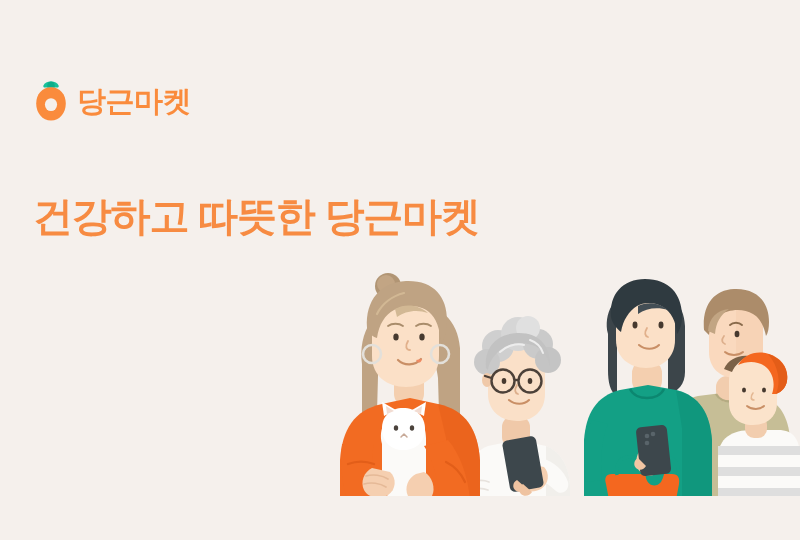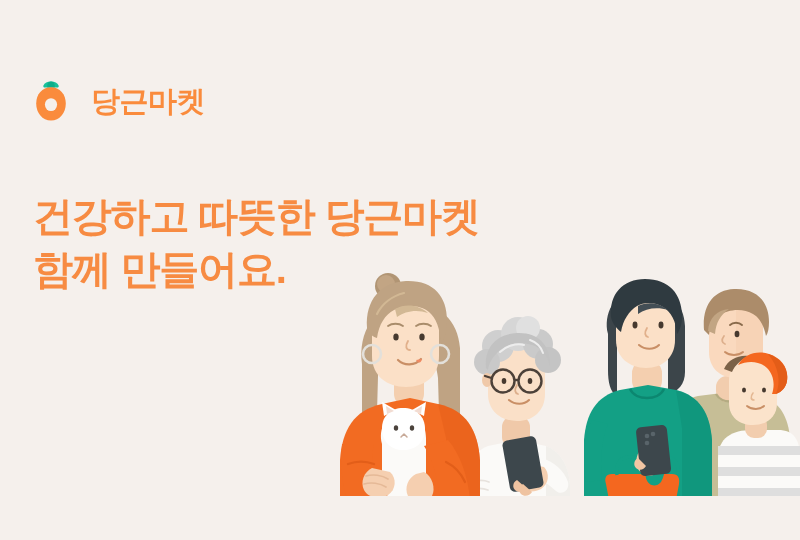--- a/index.html
+++ b/index.html
@@ -20,21 +20,21 @@
     overflow: hidden;
   }
 
   
   #brand-logo {
     position: absolute;
     left: 34px;
     top: 78px;
     display: flex;
     align-items: center;
-    gap: 23px;
+    gap: 9px;
     height: 46px;
   }
   #carrot-icon {
     width: 34px;
     height: 42px;
     display: block;
   }
   #brand-wordmark {
     font-size: 29px;
     font-weight: 700;
@@ -83,21 +83,20 @@
         <path d="M17 7.2 C8.2 7.2 2.2 14.2 2.2 23.6 C2.2 33.2 8.4 40.6 17 40.6 C25.6 40.6 31.8 33.2 31.8 23.6 C31.8 14.2 25.8 7.2 17 7.2 Z" fill="#FA8B3C"></path>
 
         <ellipse cx="17" cy="24.6" rx="6.1" ry="6.4" fill="#F5F0EC"></ellipse>
       </svg>
     </span>
     <span id="brand-wordmark">당근마켓</span>
   </div>
 
   <h1 id="headline">
     <span class="line">건강하고 따뜻한 당근마켓</span>
-    <span class="line">함께 만들어요.</span>
   </h1>
 
   <div id="hero-illustration">
     <svg width="480" height="232" viewBox="0 0 480 232" xmlns="http://www.w3.org/2000/svg">
       <defs>
         <clipPath id="stage">
           <rect x="0" y="0" width="480" height="232"></rect>
         </clipPath>
       </defs>
       <g clip-path="url(#stage)">

